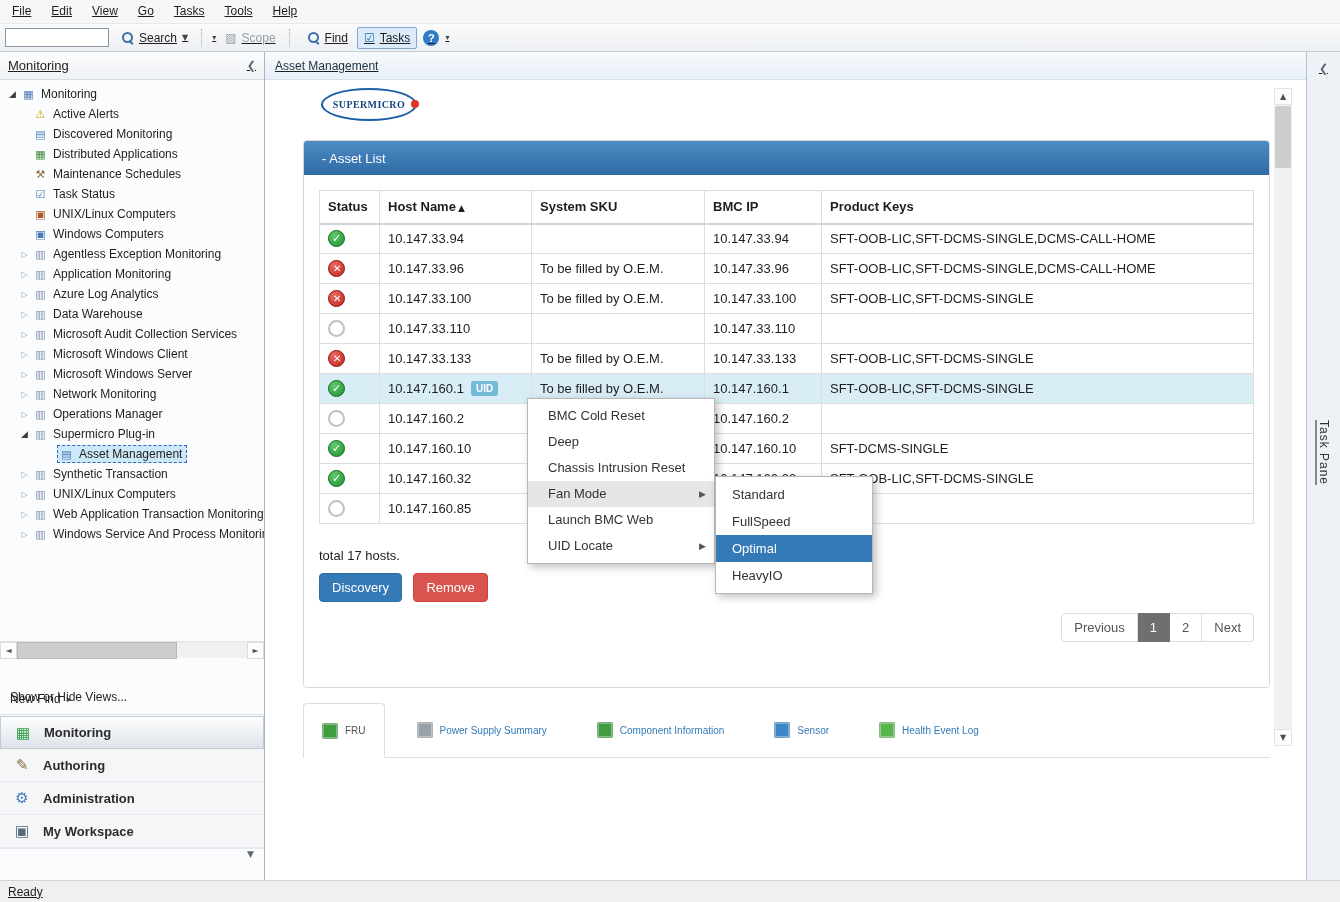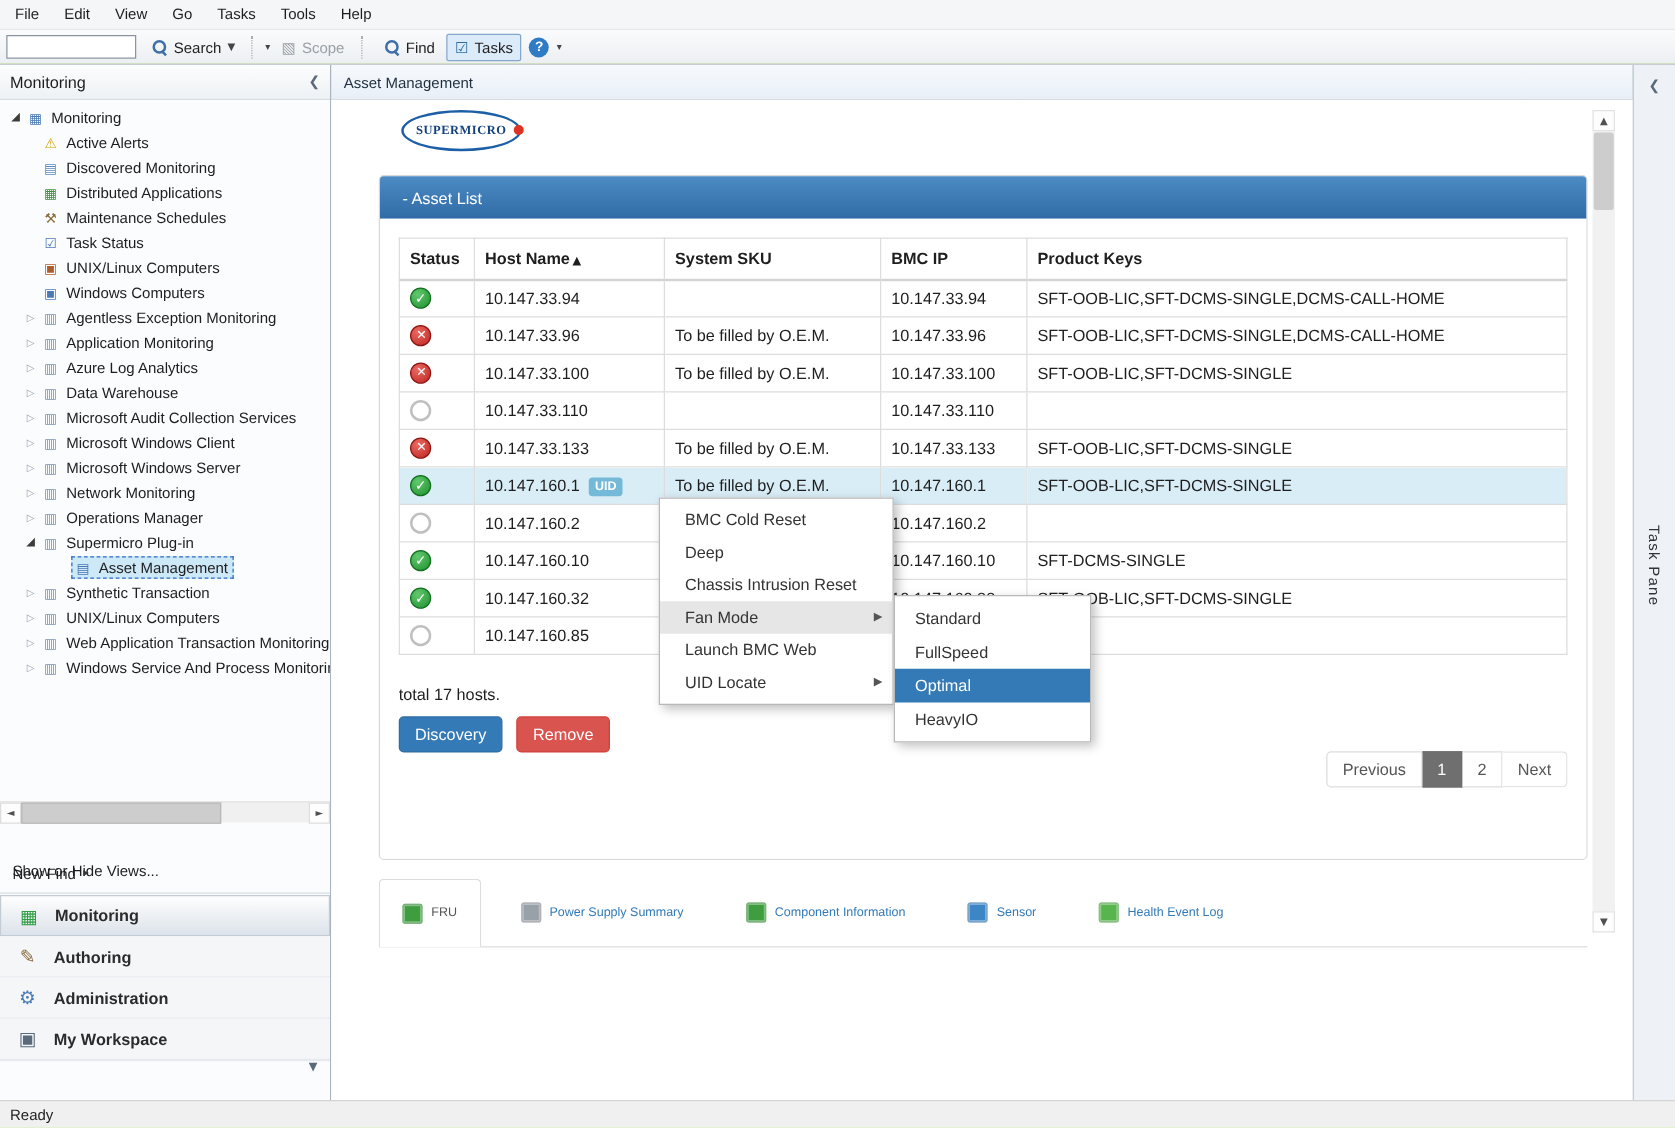--- a/index.html
+++ b/index.html
@@ -1,20 +1,20 @@
 <!DOCTYPE html>
 <html><head>
 <meta charset="utf-8">
 <style>
   * { margin:0; padding:0; box-sizing:border-box; }
   html,body { width:1340px; height:902px; overflow:hidden;
     font-family:"Liberation Sans", sans-serif; font-size:12px; color:#1e1e1e; background:#fff; }
   .glyph { font-family:"DejaVu Sans", sans-serif; }
 
-  .window { position:relative; width:1340px; height:902px; background:#84cc16; }
+  .window { position:relative; width:1340px; height:902px; background:#3b82f6;text-decoration:underline; }
 
   
   .menubar { height:24px; background:#f5f6f7; display:flex; align-items:stretch; padding-left:2px; border-bottom:1px solid #e6e8ea; }
   .menu-item { padding:4px 10px; cursor:default; }
 
   
   .toolbar { height:28px; background:linear-gradient(#fafbfc,#eceff2); border-bottom:1px solid #c6cdd4;
     display:flex; align-items:center; padding:0 5px; gap:2px; }
   .search-input { width:104px; height:19px; border:1px solid #8a959f; background:#fff; font-size:12px; padding:0 3px; margin-right:3px; }
   .tb-btn { display:flex; align-items:center; gap:5px; padding:3px 6px; border:1px solid transparent; border-radius:2px; white-space:nowrap; }
@@ -100,21 +100,21 @@
 
   .uid { display:inline-block; margin-left:7px; background:#74b9d8; color:#fff; font-size:10px; font-weight:bold;
     padding:2px 5px; border-radius:3px; vertical-align:1px; }
 
   .total { margin-top:24px; font-size:13px; }
   .btn { display:inline-block; margin:10px 8px 0 0; padding:6px 12px; font-size:13px; border-radius:4px; color:#fff;
     border:1px solid; font-family:inherit; cursor:default; }
   .btn-discovery { background:#337ab7; border-color:#2e6da4;text-align:right; }
   .btn-remove { background:#d9534f; border-color:#d43f3a; }
 
-  .pagination { position:absolute; right:15px; top:426px; display:flex; list-style:none; }
+  .pagination { position:absolute; right:15px; top:438px; display:flex; list-style:none; }
   .pagination li { border:1px solid #ddd; border-left:none; padding:6px 12px; font-size:13px; color:#555; background:#fff; }
   .pagination li:first-child { border-left:1px solid #ddd; border-radius:4px 0 0 4px; }
   .pagination li:last-child { border-radius:0 4px 4px 0; }
   .pagination li.active { background:#6f6f6f; border-color:#6f6f6f; color:#fff; }
 
   .bottom-tabs { position:absolute; top:623px; left:0; width:967px; height:55px; border-bottom:1px solid #ddd;
     display:flex; align-items:stretch; }
   .btab { display:flex; align-items:center; gap:7px; padding:0 18px; font-size:10px; color:#337ab7; margin-right:14px; white-space:nowrap; }
   .btab.active { border:1px solid #ddd; border-bottom:1px solid #fff; border-radius:4px 4px 0 0; color:#555; background:#fff; margin-bottom:-1px; }
   .tabicon { width:16px; height:16px; border-radius:2px; flex:none; box-shadow:inset 0 0 0 2px rgba(255,255,255,.35), inset 0 0 0 1px rgba(0,0,0,.15); }

